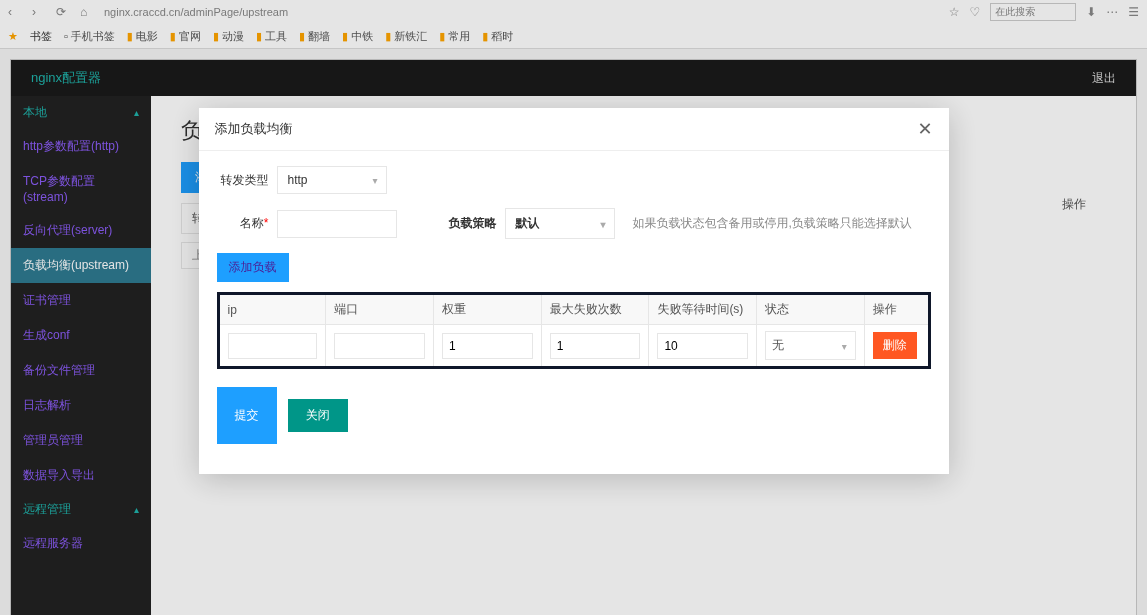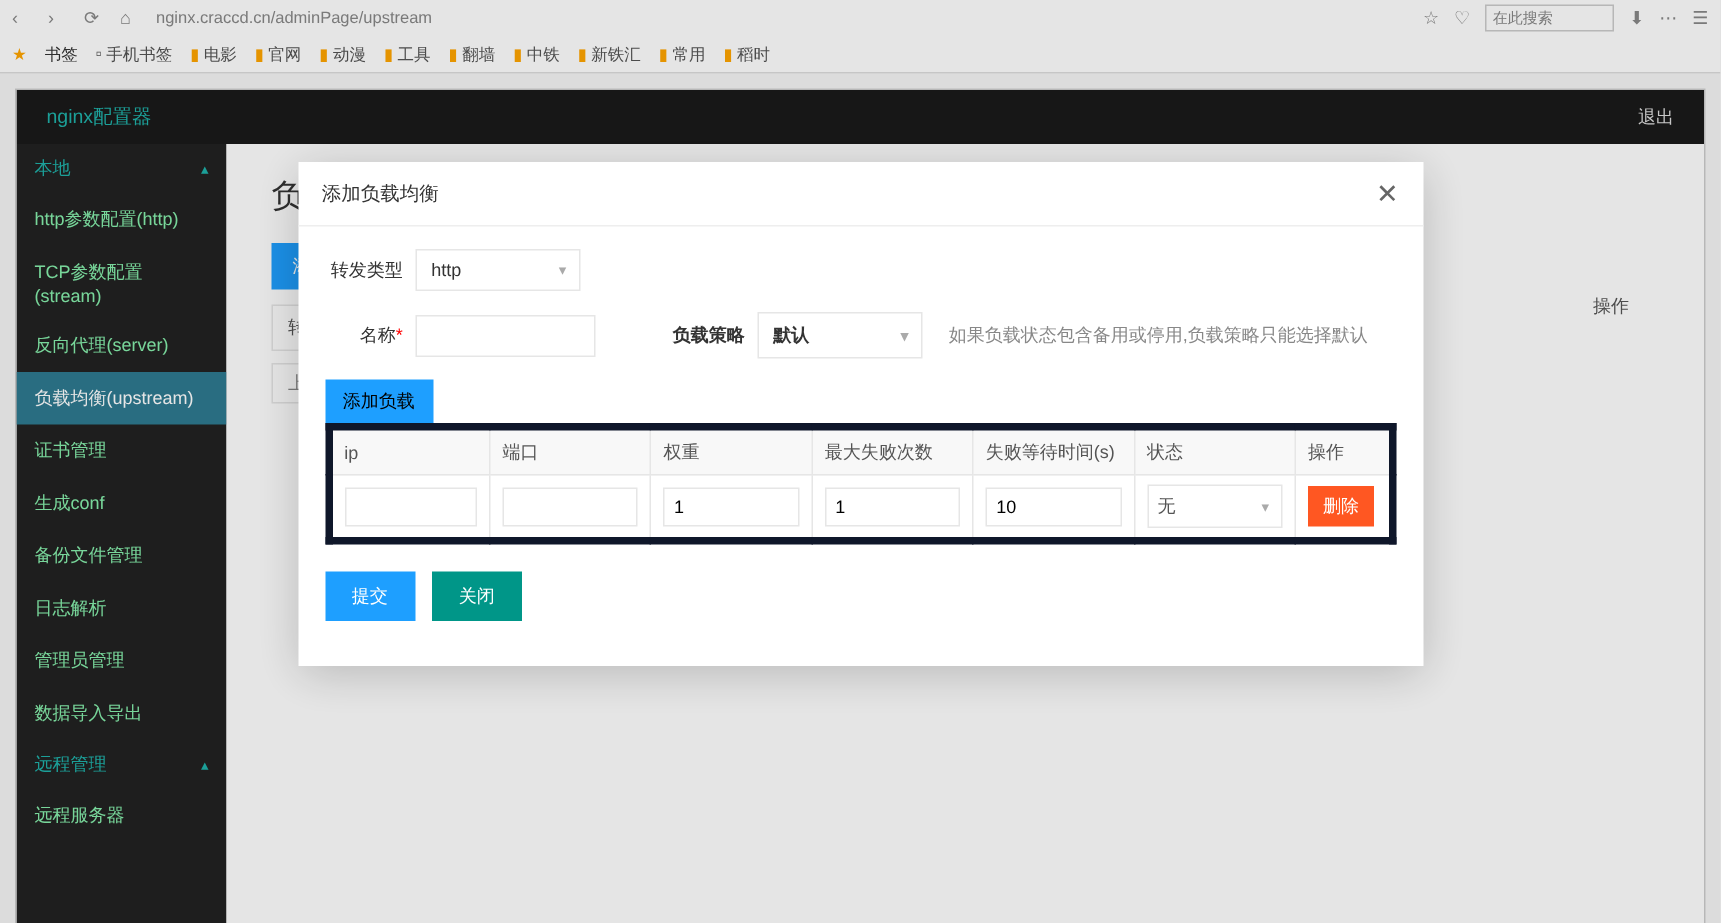--- a/index.html
+++ b/index.html
@@ -21,21 +21,21 @@
     .app-wrapper { padding: 10px; }
     .app { background: #fff; border: 1px solid #ccc; overflow: hidden; }
     .app-header { display: flex; justify-content: space-between; align-items: center; height: 36px; background: #1a1a1a; padding: 0 20px; }
     .app-title { color: #20b2aa; font-size: 13px; }
     .app-logout { color: #ddd; font-size: 12px; cursor: pointer; }
     .app-body { display: flex; min-height: 540px; }
     
     
     .sidebar { width: 140px; background: #222; color: #bbb; }
     .sb-section { display: flex; justify-content: space-between; align-items: center; padding: 8px 12px; color: #20b2aa; cursor: pointer; font-size: 12px; }
-    .sb-item { padding: 9px 12px; cursor: pointer; font-size: 12px; color: #86efac; }
+    .sb-item { padding: 9px 12px; cursor: pointer; font-size: 12px; color: #8b5cf6; }
     .sb-item.active { background: #2e7a90; color: #fff; }
     .sb-caret { font-size: 10px; }
     
     
     .main { flex: 1; padding: 20px 30px; background: #fff; position: relative; }
     .page-title { font-size: 22px; font-weight: normal; margin-bottom: 16px; color: #333; }
     .toolbar { display: flex; align-items: center; gap: 20px; margin-bottom: 10px; }
     .btn-primary { background: #1e9fff; color: #fff; border: none; padding: 7px 14px; font-size: 12px; cursor: pointer; }
     .btn-search { background: #009688; color: #fff; border: none; padding: 7px 18px; font-size: 12px; cursor: pointer; }
     .kw-label { color: #333; font-size: 12px; }
@@ -53,29 +53,29 @@
     .modal-body { padding: 15px 18px 30px; }
     
     .form-row { display: flex; align-items: center; gap: 18px; margin-bottom: 14px; flex-wrap: wrap; }
     .form-group { display: flex; align-items: center; gap: 8px; }
     .form-label { font-size: 12px; color: #333; min-width: 52px; text-align: right; }
     .req { color: red; }
     .form-select { border: 1px solid #e6e6e6; padding: 6px 26px 6px 10px; font-size: 12px; background: #fff; min-width: 110px; position: relative; cursor: pointer; }
     .select-caret { position: absolute; right: 8px; top: 50%; transform: translateY(-50%); font-size: 10px; color: #aaa; }
     .form-input { border: 1px solid #e6e6e6; padding: 6px 8px; font-size: 12px; width: 120px; }
     .hint { color: #888; font-size: 12px; }
-    .btn-add { background: #1e9fff; color: #000000; border: none; padding: 6px 12px; font-size: 12px; cursor: pointer; }
-    
-    .tbl { width: 100%; border-collapse: collapse; border: 5px solid #0f172a; margin-bottom: 18px; }
+    .btn-add { background: #1e9fff; color: #4c1d95; border: none; padding: 6px 12px; font-size: 12px; cursor: pointer; margin-bottom: 10px; }
+    
+    .tbl { width: 100%; border-collapse: collapse; border: 3px solid #0f172a; margin-bottom: 18px; }
     .tbl th, .tbl td { border: 1px solid #e6e6e6; padding: 6px 8px; font-size: 12px; text-align: left; color: #555; font-weight: normal; }
     .tbl th { background: #f8f8f8; }
     .tbl-input { border: 1px solid #e6e6e6; padding: 5px 6px; font-size: 12px; width: 100%; }
     .tbl-select { border: 1px solid #e6e6e6; padding: 5px 22px 5px 6px; font-size: 12px; width: 100%; position: relative; cursor: pointer; background: #fff; }
     .btn-del { background: #ff5722; color: #fff; border: none; padding: 5px 10px; font-size: 12px; cursor: pointer; }
-    .btn-submit { background: #1e9fff; color: #fff; border: none; padding: 8px 18px; font-size: 12px; cursor: pointer; margin-right: 8px; }
+    .btn-submit { background: #1e9fff; color: #fff; border: none; padding: 20px 18px; font-size: 12px; cursor: pointer; margin-right: 8px; }
     .btn-close { background: #009688; color: #ffffff; border: none; padding: 8px 18px; font-size: 12px; cursor: pointer; }
     
     .col-ip { width: 100px; }
     .col-port { width: 100px; }
     .col-weight { width: 100px; }
     .col-fail { width: 100px; }
     .col-time { width: 100px; }
     .col-status { width: 100px; }
     .col-ops { width: 60px; }
   </style>

